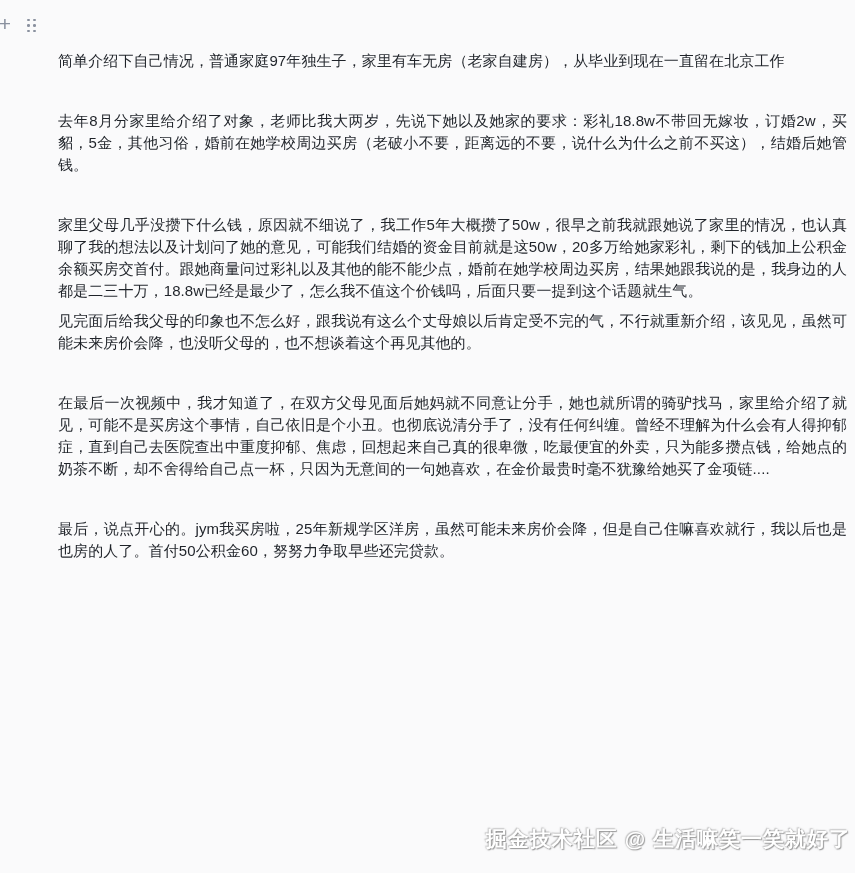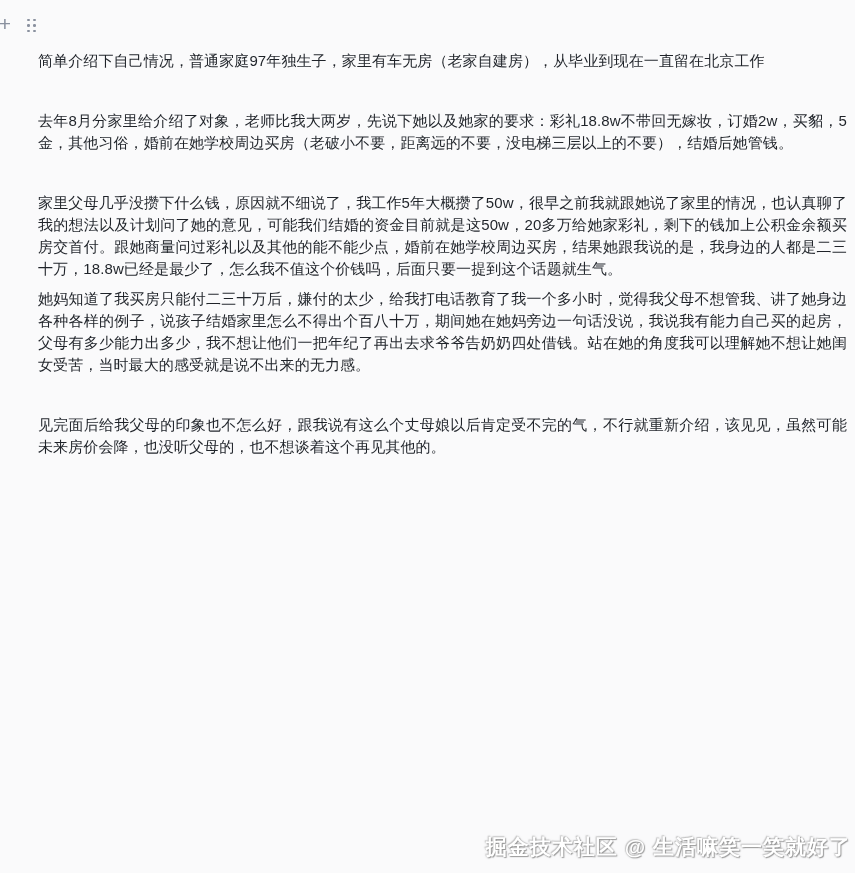--- a/index.html
+++ b/index.html
@@ -67,32 +67,33 @@
   .doc {
     padding: 50px 8px 0 38px;
     color: #1f2329;
     font-size: 15px;
     line-height: 22px;
     letter-spacing: 0.1px;
     text-align: justify;
     text-justify: inter-ideograph;
     word-break: break-all;
     cursor: text;
+    margin-left: 20px;
   }
   .para {
     margin: 0 0 8px 0;
   }
   .para.gap {
     margin-bottom: 38px;
   }
   
   .watermark {
     position: absolute;
     right: 4px;
-    bottom: 12px;
+    bottom: 20px;
     font-size: 21px;
     font-weight: 700;
     letter-spacing: 1px;
     color: #ffffff;
     text-shadow:
       1px 1px 1px rgba(130,130,130,0.75),
       -1px -1px 1px rgba(170,170,170,0.55),
       0 0 2px rgba(120,120,120,0.55);
     white-space: nowrap;
     pointer-events: none;
@@ -110,21 +111,22 @@
         <i></i>
         <i></i>
         <i></i>
         <i></i>
         <i></i>
     </span>
   </div>
 
   <div class="doc">
     <p class="para gap">简单介绍下自己情况，普通家庭97年独生子，家里有车无房（老家自建房），从毕业到现在一直留在北京工作</p>
-    <p class="para gap">去年8月分家里给介绍了对象，老师比我大两岁，先说下她以及她家的要求：彩礼18.8w不带回无嫁妆，订婚2w，买貂，5金，其他习俗，婚前在她学校周边买房（老破小不要，距离远的不要，没电梯三层以上的不要），结婚后她管钱。</p>
+    <p class="para gap">去年8月分家里给介绍了对象，老师比我大两岁，先说下她以及她家的要求：彩礼18.8w不带回无嫁妆，订婚2w，买貂，5金，其他习俗，婚前在她学校周边买房（老破小不要，距离远的不要，说什么为什么之前不买这），结婚后她管钱。</p>
     <p class="para">家里父母几乎没攒下什么钱，原因就不细说了，我工作5年大概攒了50w，很早之前我就跟她说了家里的情况，也认真聊了我的想法以及计划问了她的意见，可能我们结婚的资金目前就是这50w，20多万给她家彩礼，剩下的钱加上公积金余额买房交首付。跟她商量问过彩礼以及其他的能不能少点，婚前在她学校周边买房，结果她跟我说的是，我身边的人都是二三十万，18.8w已经是最少了，怎么我不值这个价钱吗，后面只要一提到这个话题就生气。</p>
-    <p class="para gap">她妈知道了我买房只能付二三十万后，嫌付的太少，给我打电话教育了我一个多小时，觉得我父母不想管我、讲了她身边各种各样的例子，说孩子结婚家里怎么不得出个百八十万，期间她在她妈旁边一句话没说，我说我有能力自己买的起房，父母有多少能力出多少，我不想让他们一把年纪了再出去求爷爷告奶奶四处借钱。站在她的角度我可以理解她不想让她闺女受苦，当时最大的感受就是说不出来的无力感。</p>
     <p class="para gap">见完面后给我父母的印象也不怎么好，跟我说有这么个丈母娘以后肯定受不完的气，不行就重新介绍，该见见，虽然可能未来房价会降，也没听父母的，也不想谈着这个再见其他的。</p>
+    <p class="para gap">在最后一次视频中，我才知道了，在双方父母见面后她妈就不同意让分手，她也就所谓的骑驴找马，家里给介绍了就见，可能不是买房这个事情，自己依旧是个小丑。也彻底说清分手了，没有任何纠缠。曾经不理解为什么会有人得抑郁症，直到自己去医院查出中重度抑郁、焦虑，回想起来自己真的很卑微，吃最便宜的外卖，只为能多攒点钱，给她点的奶茶不断，却不舍得给自己点一杯，只因为无意间的一句她喜欢，在金价最贵时毫不犹豫给她买了金项链....</p>
+    <p class="para">最后，说点开心的。jym我买房啦，25年新规学区洋房，虽然可能未来房价会降，但是自己住嘛喜欢就行，我以后也是也房的人了。首付50公积金60，努努力争取早些还完贷款。</p>
   </div>
 
   <div class="watermark">掘金技术社区 @ 生活嘛笑一笑就好了</div>
 
 </div>
 
 </body></html>

